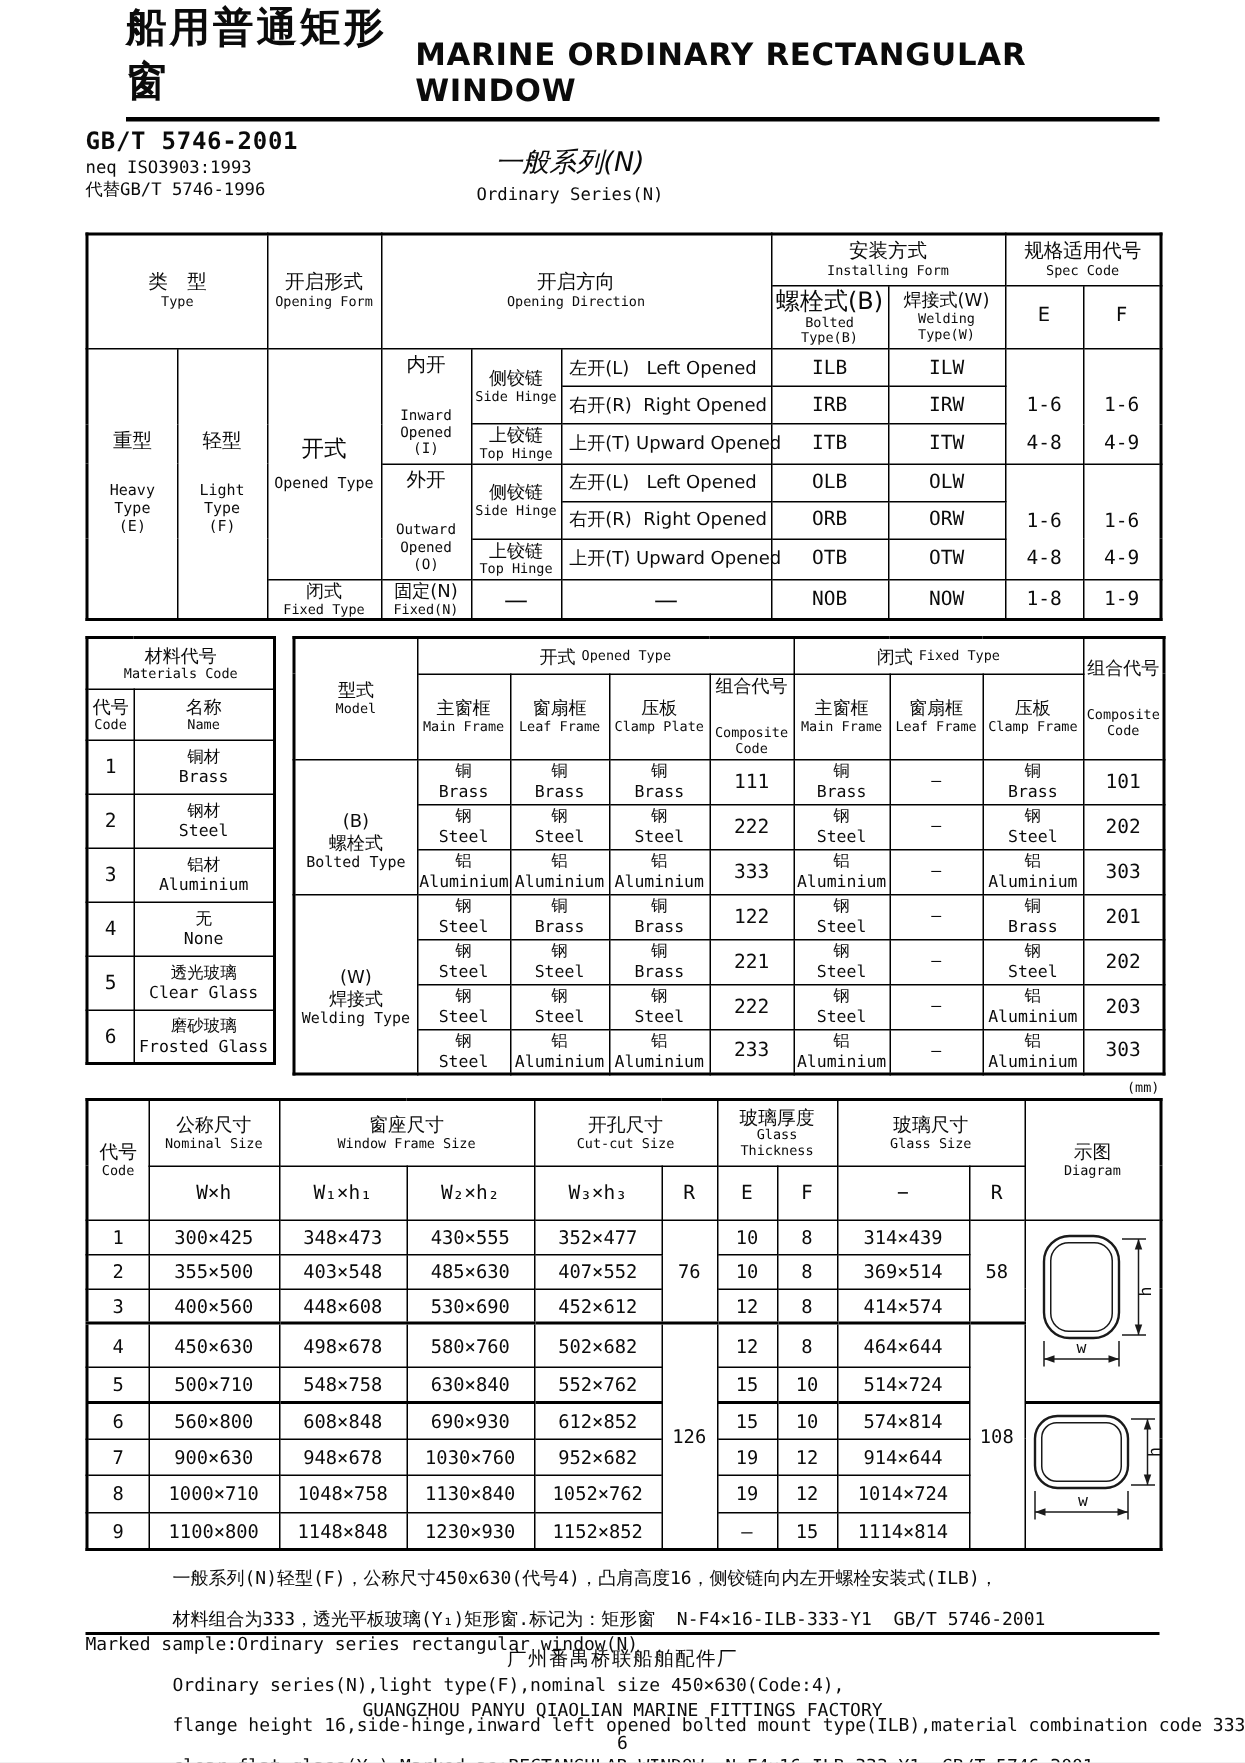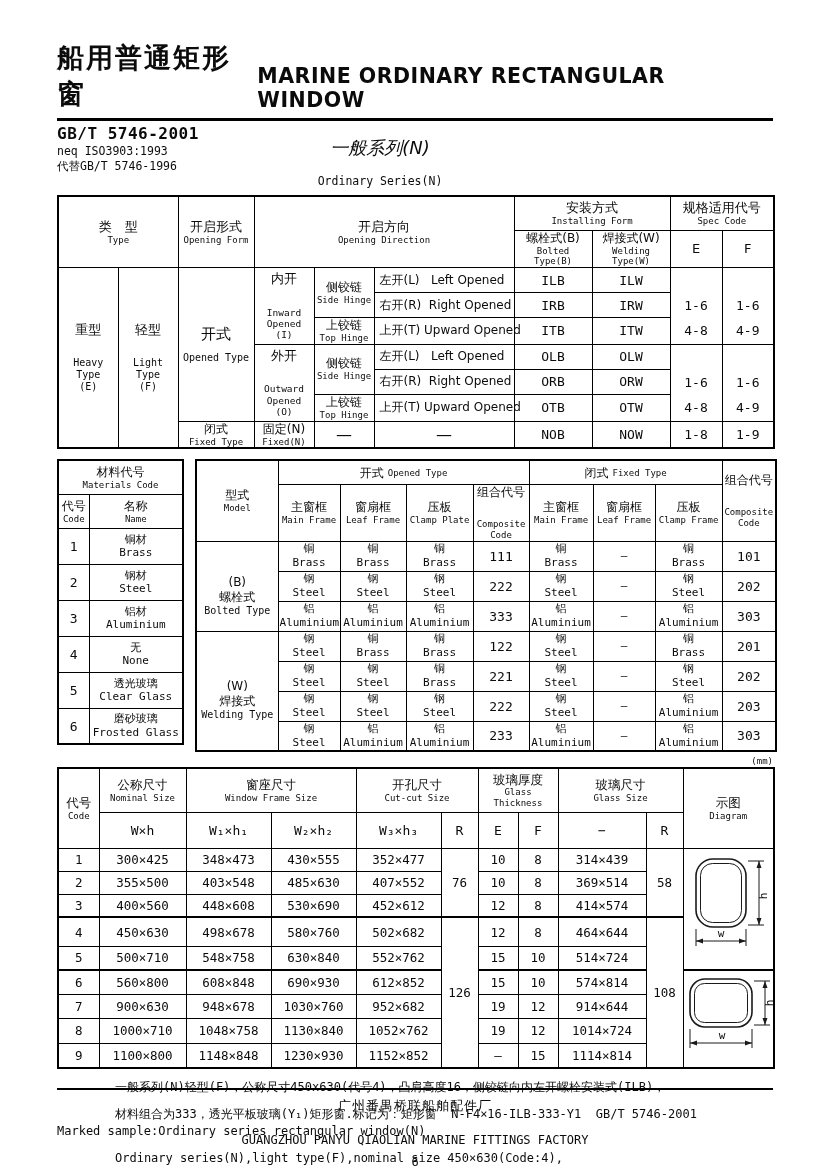--- a/index.html
+++ b/index.html
@@ -6,31 +6,31 @@
   html,body { background:#e8e8e8; }
   .page {
     width:830px; height:1175px; background:#ffffff; color:#0b0b0b;
     font-family:"DejaVu Sans", sans-serif; position:relative; margin:0 auto;
     overflow:hidden;
   }
   .content { position:absolute; left:57px; top:0; width:716px; }
 
   
   .titlebar { display:flex; align-items:flex-end; justify-content:space-between;
-    padding-top:40px; border-bottom:3px solid #000; padding-bottom:6px; }
+    border-bottom:3px solid #000; padding-bottom:6px;margin-left:27px; }
   .title-zh { font-size:27px; font-weight:bold; letter-spacing:2px; }
   .title-en { font-size:20.5px; font-weight:bold; letter-spacing:0.5px; }
   .subhead { position:relative; height:58px; margin-top:3px; }
   .std { font-family:"DejaVu Sans Mono","DejaVu Sans",sans-serif; }
   .std-num { font-size:16px; font-weight:bold; letter-spacing:0.5px; }
   .std-neq { font-size:11.5px; margin-top:1px; }
   .std-rep { font-size:11.5px; margin-top:1px; }
   .series { position:absolute; left:0; right:70px; top:12px; text-align:center; }
   .series-zh { font-size:18px;font-style:italic; }
-  .series-en { font-size:11.5px; font-family:"DejaVu Sans Mono","DejaVu Sans",sans-serif; margin-top:14px; }
+  .series-en { font-size:11.5px; font-family:"DejaVu Sans Mono","DejaVu Sans",sans-serif; margin-top:2px; }
 
   
   table { border-collapse:collapse; table-layout:fixed; border:2px solid #000; }
   th, td { border:1px solid #000; text-align:center; vertical-align:middle; padding:0 1px; font-weight:normal; }
   .pre { white-space:pre-line;margin-top:19px; }
   .ps  { white-space:pre; }
   .zh { display:block; font-size:13px; line-height:1.25; }
   .en { display:block; font-size:9px; line-height:1.2;
         font-family:"DejaVu Sans Mono","DejaVu Sans",sans-serif; }
 
@@ -145,21 +145,21 @@
               <span class="zh">安装方式</span>
               <span class="en">Installing Form</span>
             </th>
         <th colspan="2">
               <span class="zh">规格适用代号</span>
               <span class="en">Spec Code</span>
             </th>
       </tr>
       <tr class="h2">
         <th>
-              <span class="zh" style="font-size:12px">螺栓式(B)</span>
+              <span class="zh" style="font-size:16px">螺栓式(B)</span>
               <span class="en">Bolted Type(B)</span>
             </th>
         <th>
               <span class="zh" style="font-size:12px">焊接式(W)</span>
               <span class="en">Welding Type(W)</span>
             </th>
         <th>
               <span class="zh">E</span>
             </th>
         <th>

